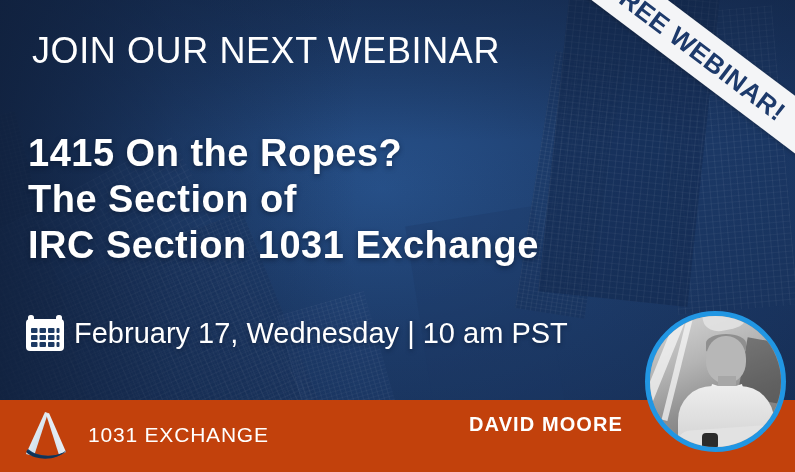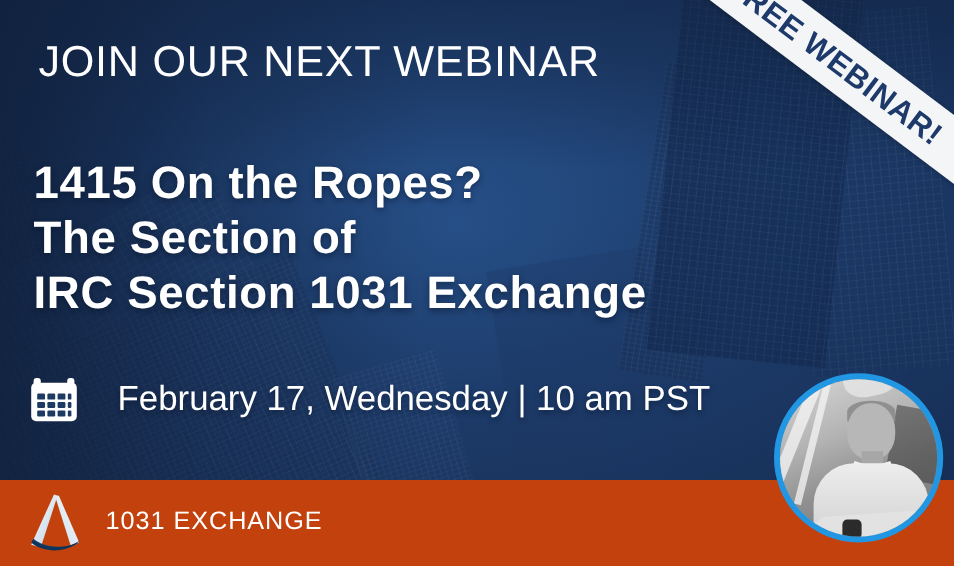--- a/index.html
+++ b/index.html
@@ -144,21 +144,21 @@
   }
   .title div { white-space: nowrap; }
 
   
   .date-row {
     position: absolute;
     left: 24px;
     top: 312px;
     display: flex;
     align-items: center;
-    gap: 32px;
+    gap: 8px;
   }
   .cal-icon {
     width: 42px;
     height: 42px;
     position: relative;
     flex: none;
   }
   .date-text {
     color: #ffffff;
     font-size: 29px;
@@ -398,16 +398,17 @@
           </linearGradient>
         </defs>
         <path d="M30 5 L16 48 L8 46 L27 4 Z" fill="url(#lg1)"></path>
         <path d="M31 5 L48 44 L41 47 L28 6 Z" fill="url(#lg2)"></path>
         <path d="M8 44 C20 52 38 52 49 43 C40 49 20 50 10 41 Z" fill="#17406e"></path>
         <path d="M9 42 C21 50 38 50 49 42 C39 53 19 53 9 45 Z" fill="#0f3459"></path>
       </svg>
     </span>
     <span class="brand">1031 EXCHANGE</span>
     <div class="speaker">
+      <div class="speaker-name">DAVID MOORE</div>
     </div>
   </div>
 
 </div>
 
 </body></html>

